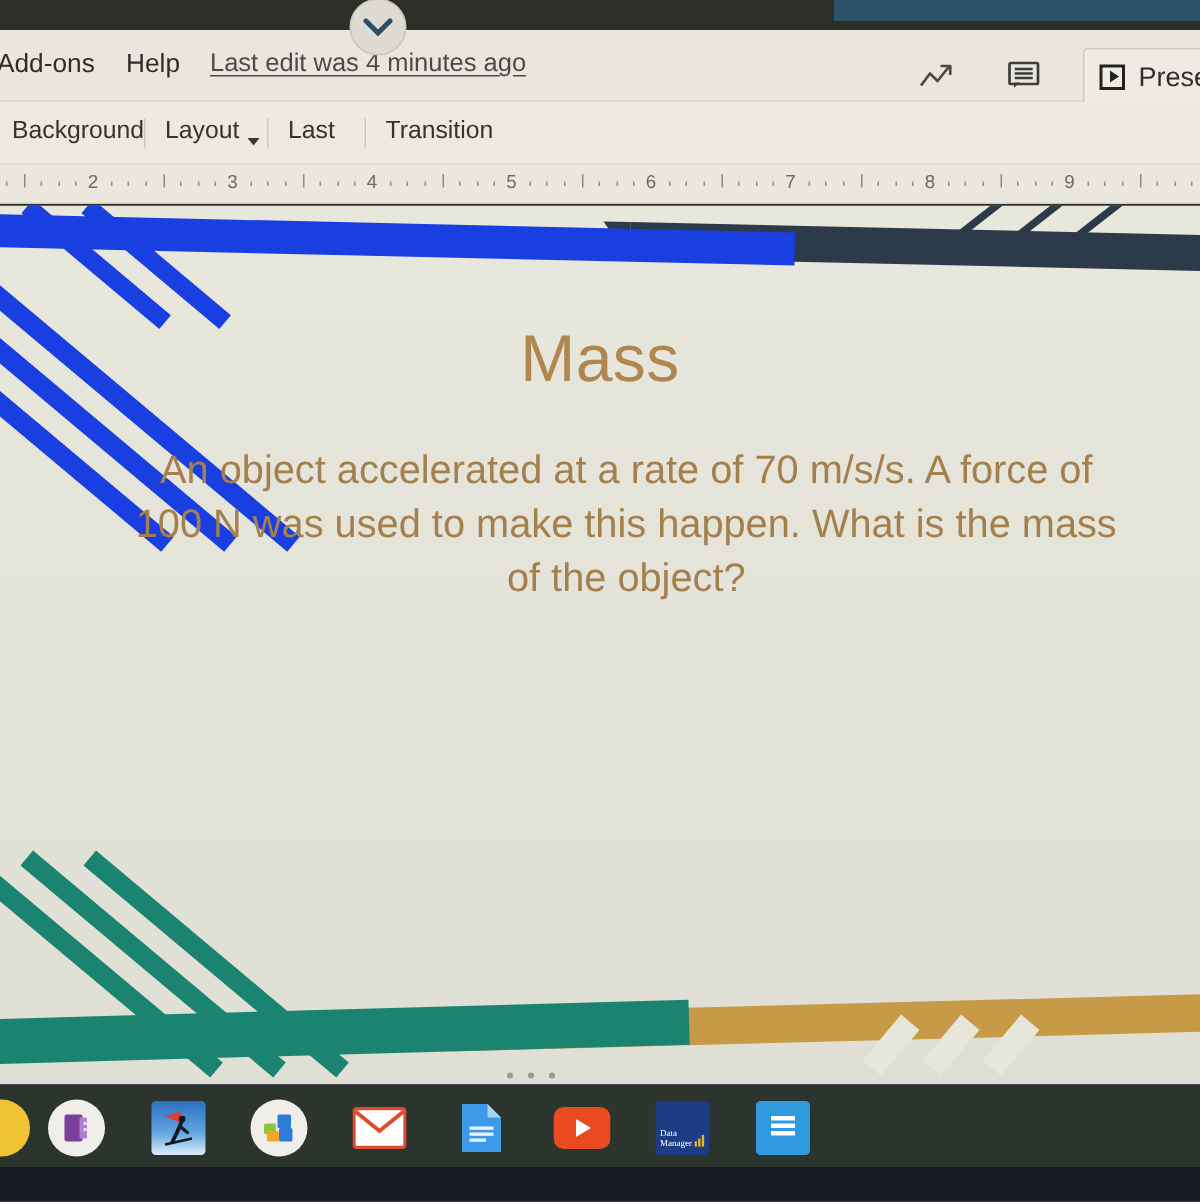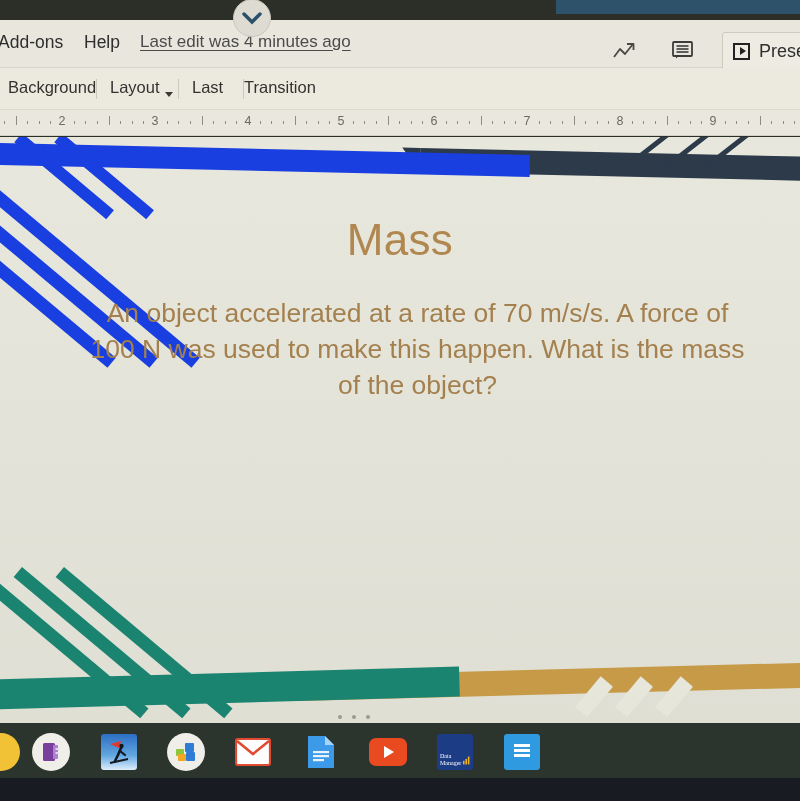--- a/index.html
+++ b/index.html
@@ -108,21 +108,21 @@
   }
   .tool-item {
     position: absolute; top: 10px;
     font-size: 16.5px; color: #33332f;
     white-space: nowrap;
     display: flex; align-items: center; gap: 5px;
   }
   .t-bg    { left: 8px; }
   .t-layout{ left: 110px; align-items: flex-end; }
   .t-theme { left: 192px; }
-  .t-trans { left: 244px; }
+  .t-trans { left: 257px; }
   .tool-sep {
     position: absolute; top: 11px;
     width: 1px; height: 20px; background: #cbc8bc;
   }
   .sep1 { left: 96px; }
   .sep2 { left: 178px; }
   .sep3 { left: 243px; }
   .caret-dn {
     width: 0; height: 0;
     border-left: 4.5px solid transparent;

